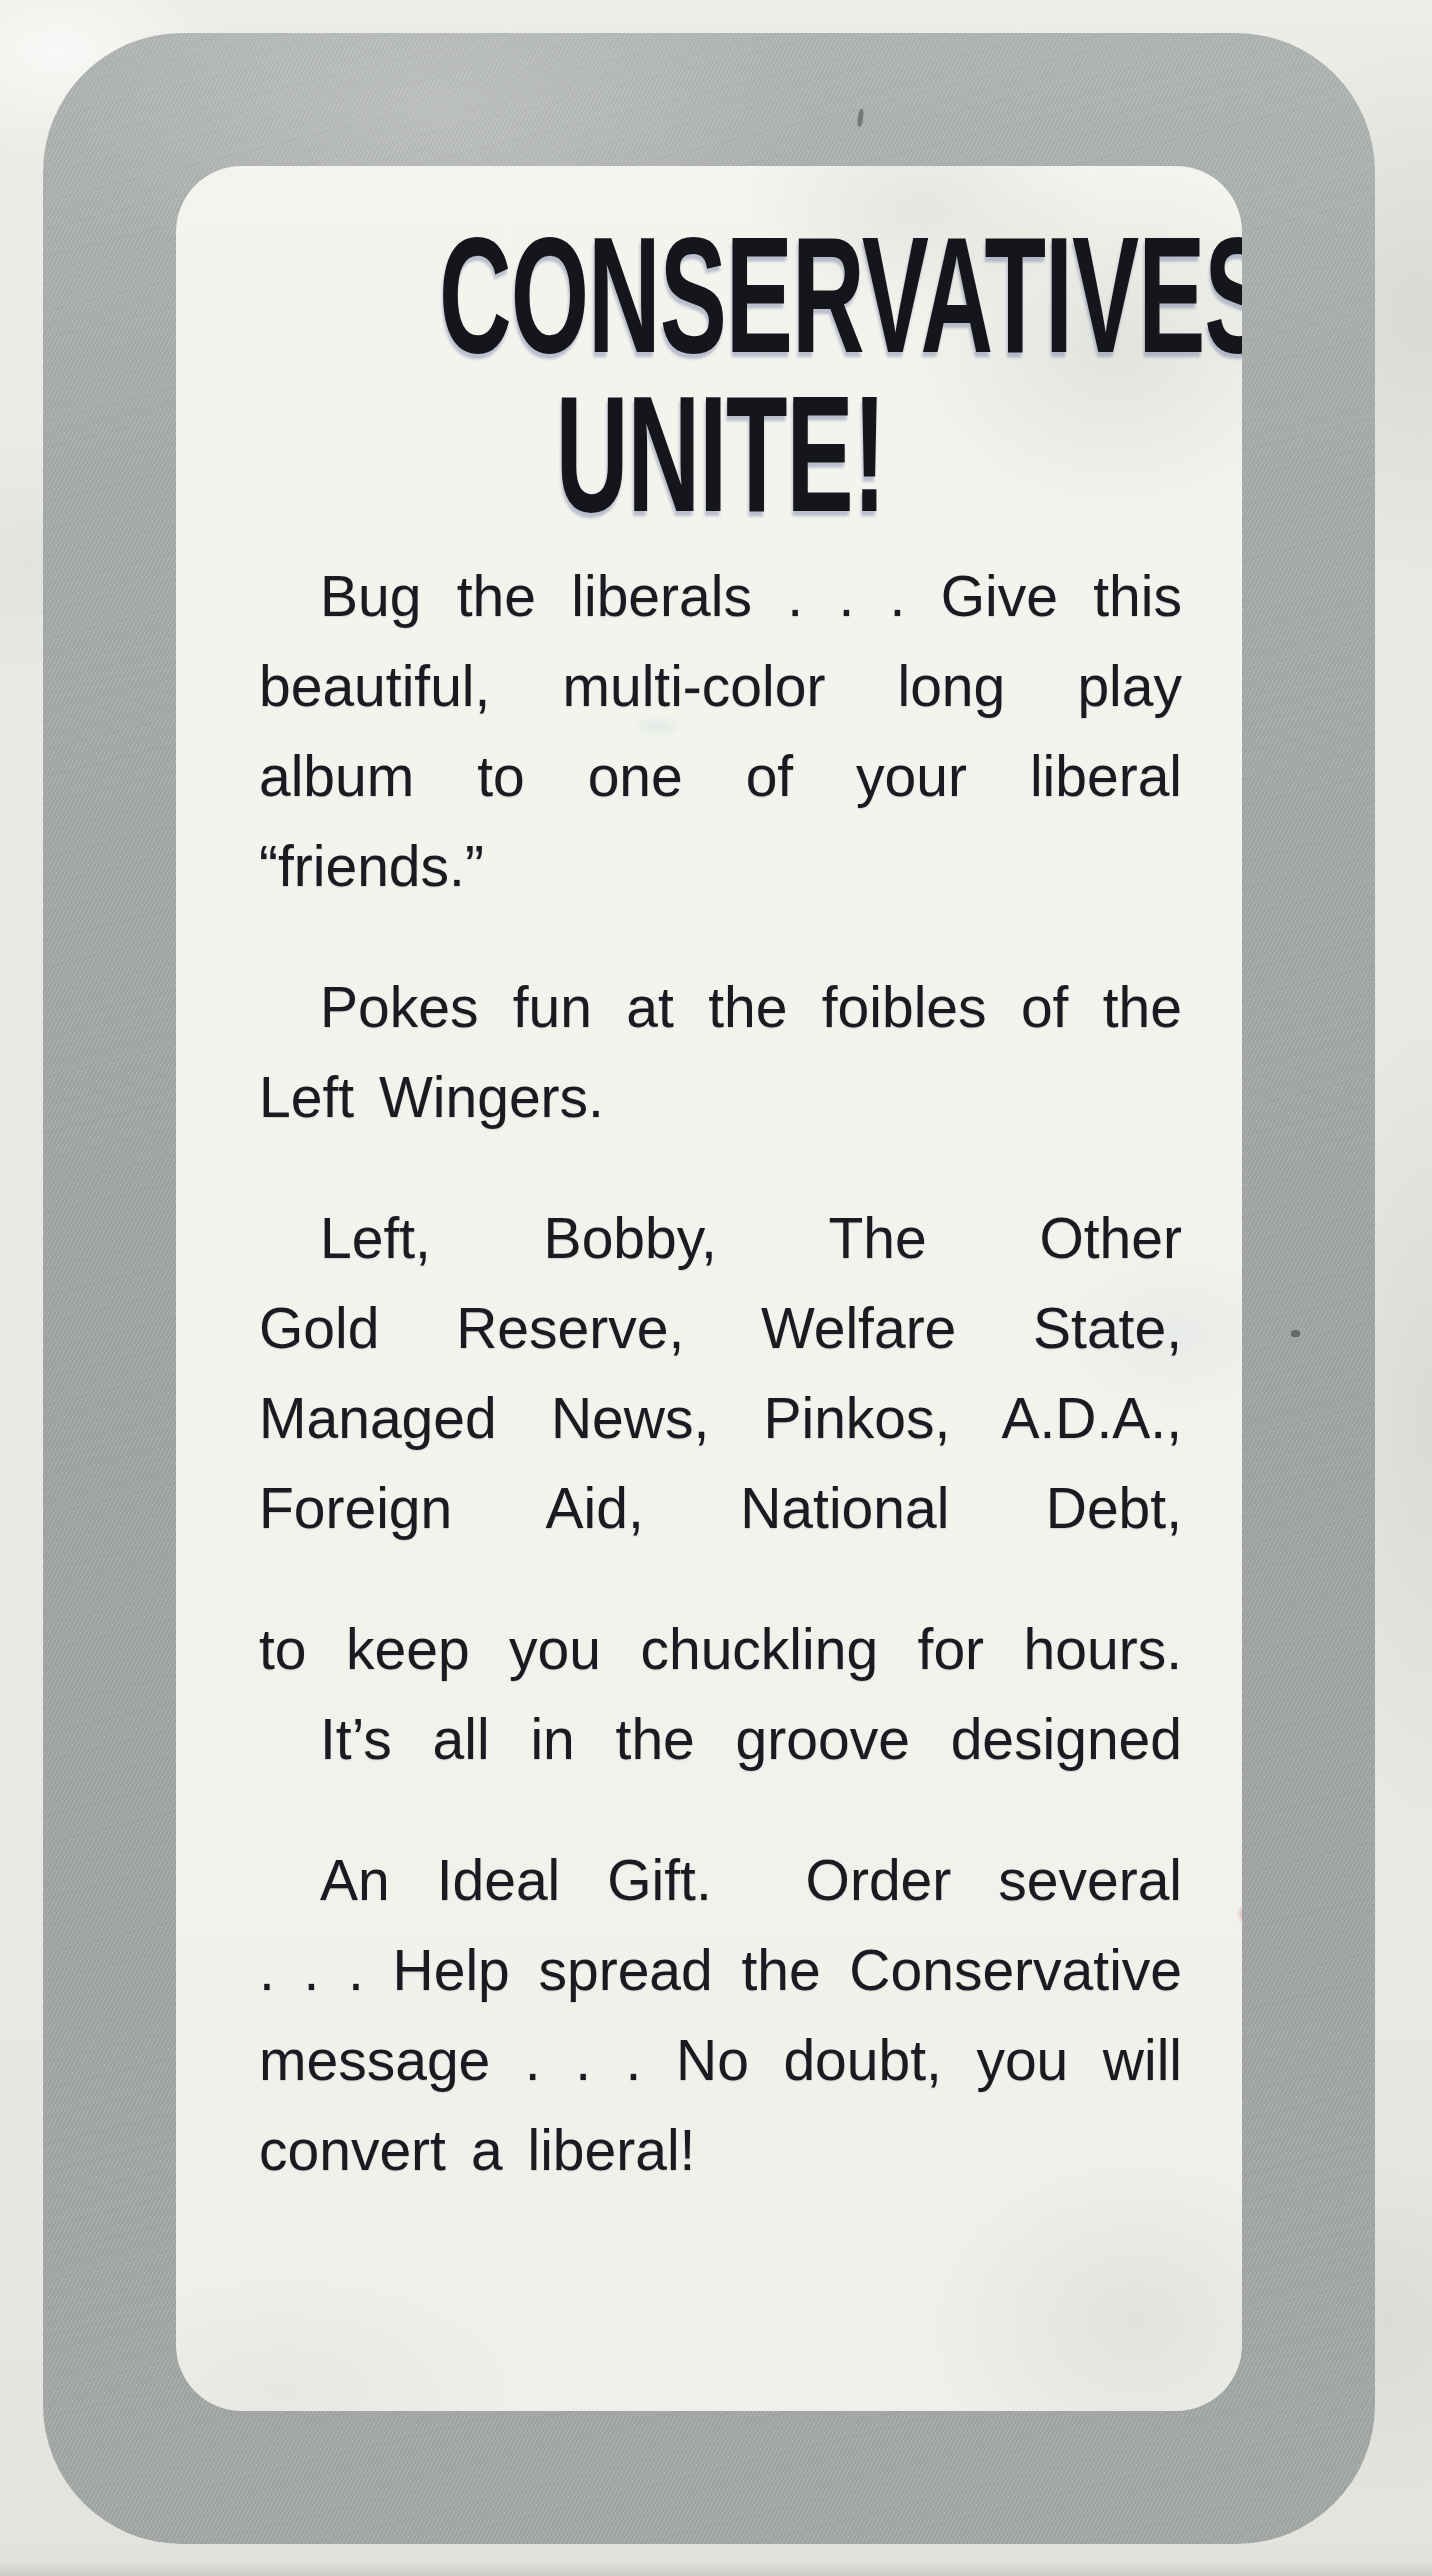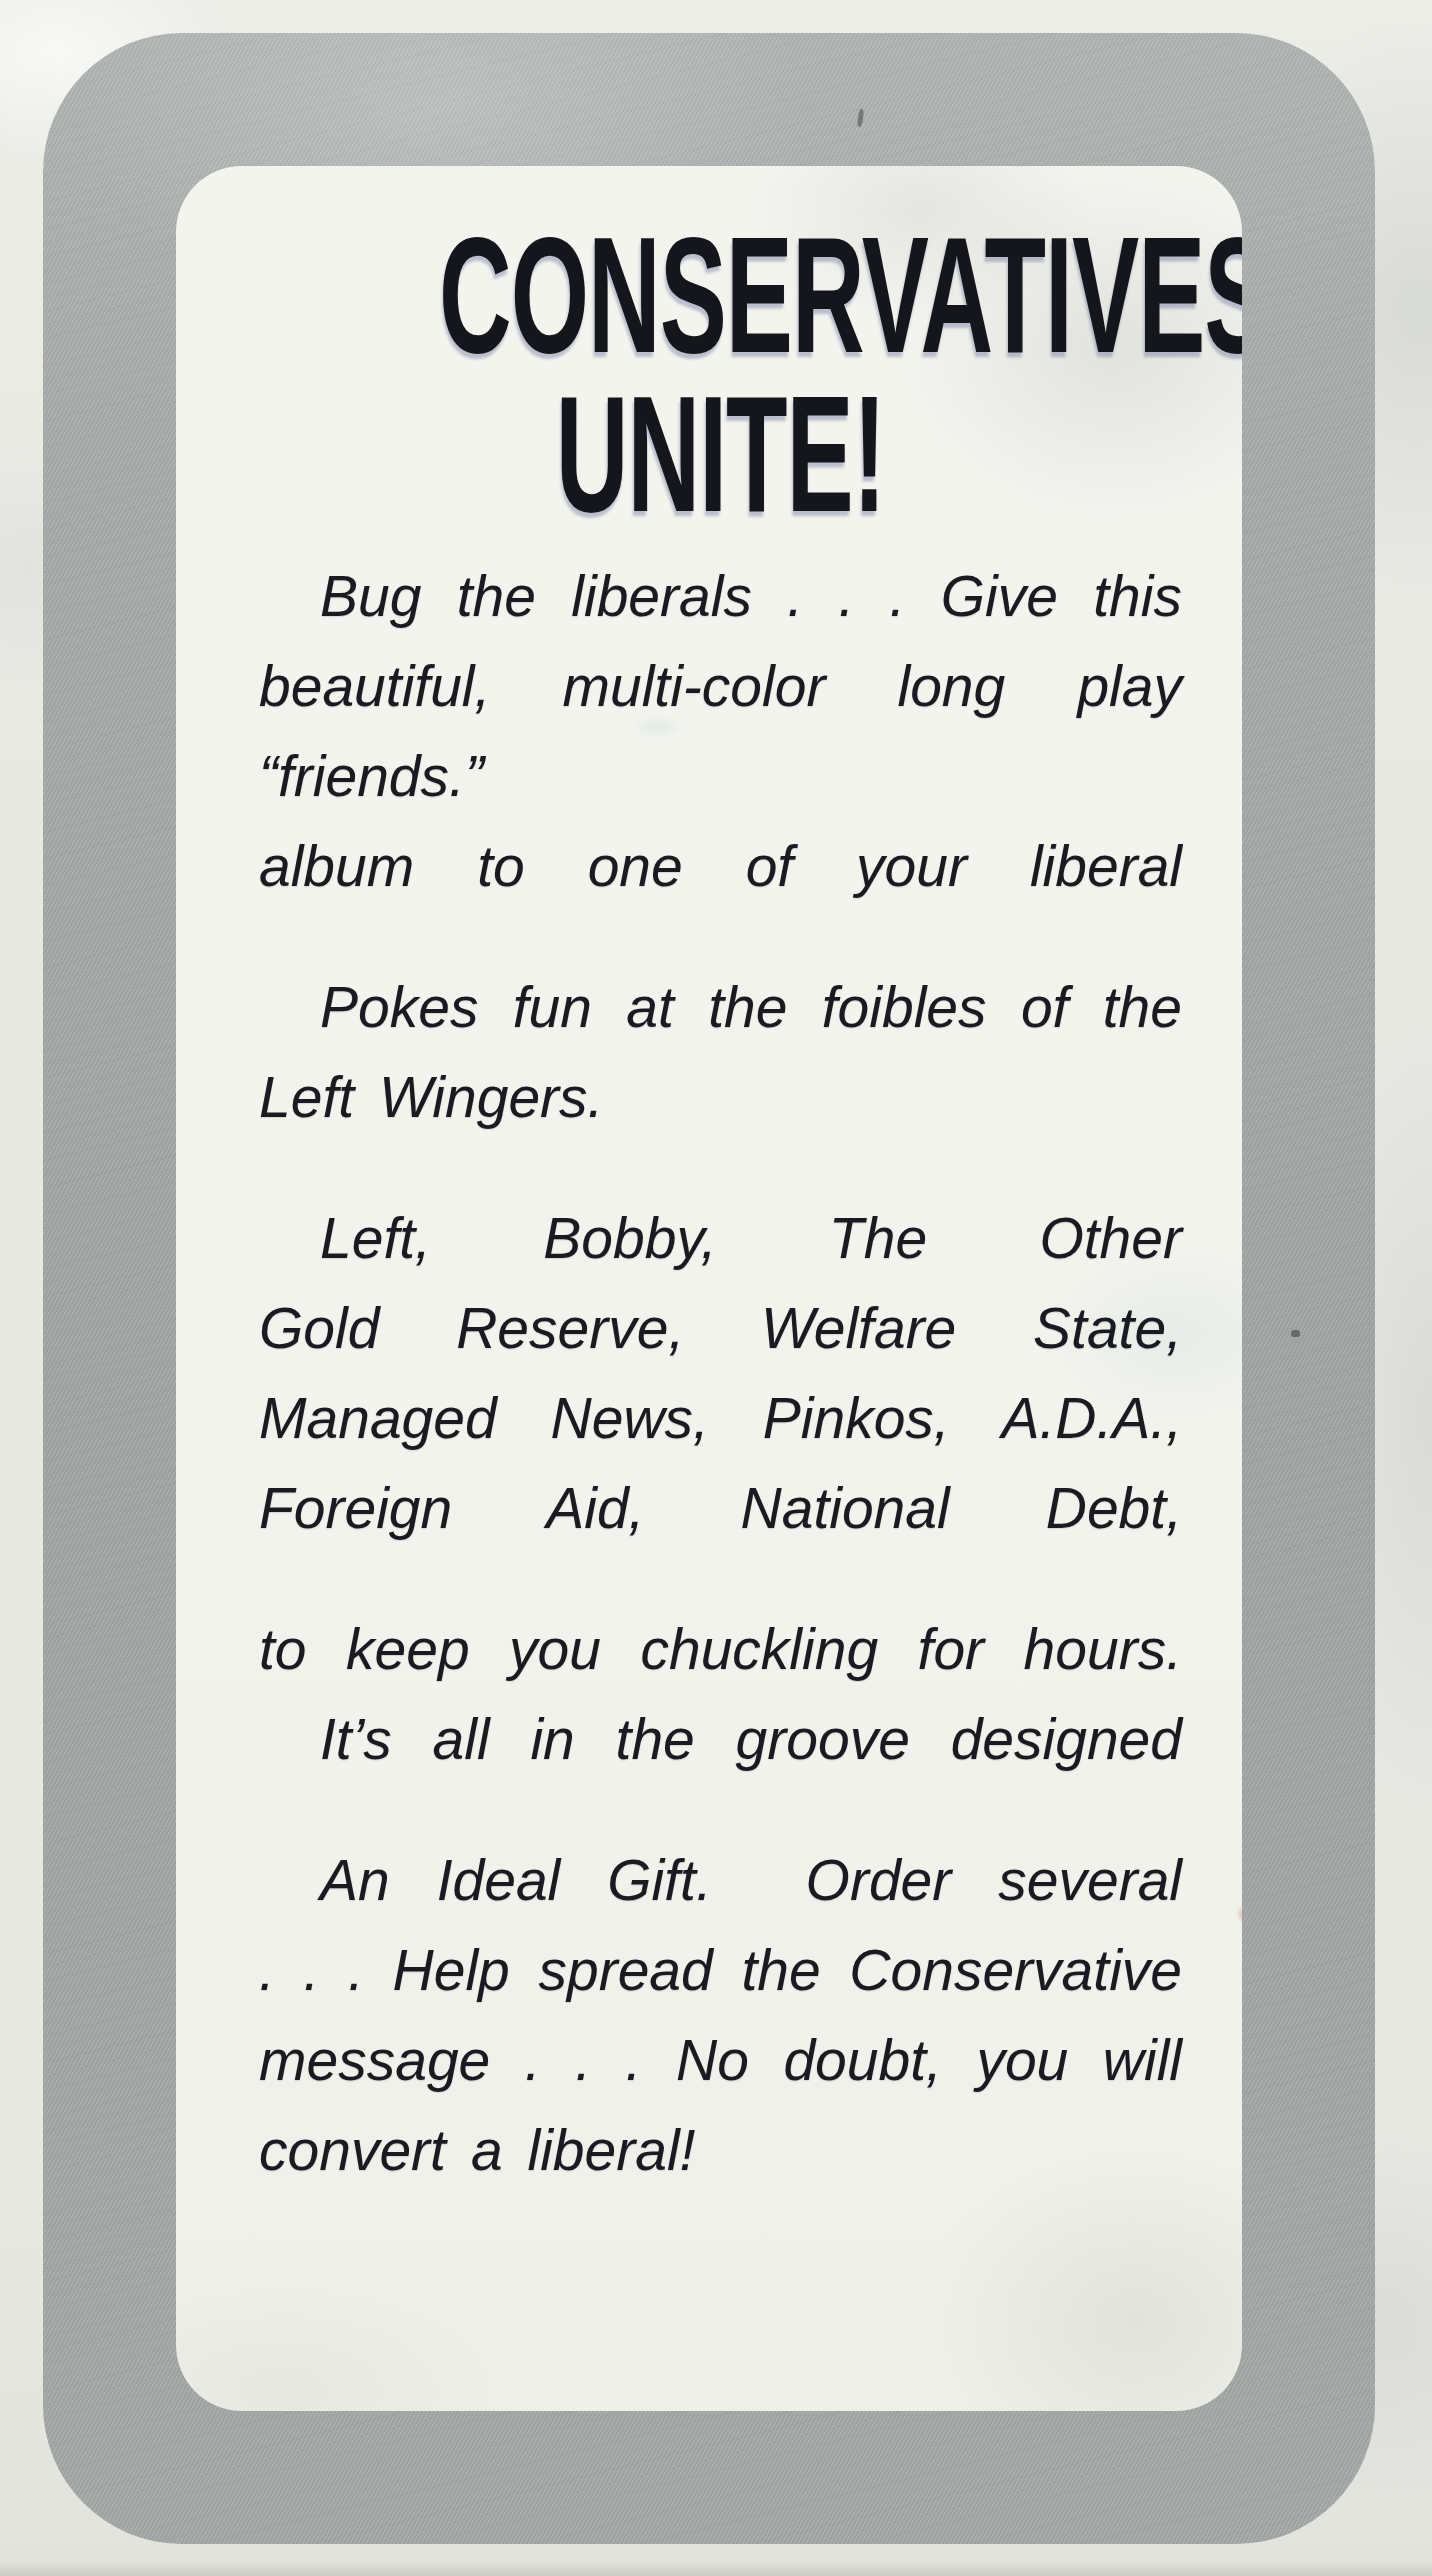--- a/index.html
+++ b/index.html
@@ -85,21 +85,20 @@
     color:var(--ink);
     margin:0 0 51px 0;
     font-weight:400;
     text-shadow:0 1.2px 1.2px rgba(45,50,85,.16);
   }
   .para:last-child{margin-bottom:0;}
   .pline{
     text-align:justify;
     text-align-last:justify;
     word-spacing:0.06em;
-    font-style:italic;
   }
   .pline.lastline{
     text-align-last:left;
     word-spacing:0.16em;
   }
   .pline.indent{
     text-indent:61px;
   }
   
   .stain{position:absolute;pointer-events:none;border-radius:50%;}
@@ -130,22 +129,22 @@
       <div class="content">
 
         <h1 class="headline">
           <div class="hline">CONSERVATIVES</div>
           <div class="hline">UNITE!</div>
         </h1>
 
         <div class="para">
           <div class="pline indent">Bug the liberals . . . Give this</div>
           <div class="pline">beautiful, multi-color long play</div>
+          <div class="pline">album to one of your liberal</div>
           <div class="pline lastline">“friends.”</div>
-          <div class="pline">album to one of your liberal</div>
         </div>
 
         <div class="para">
           <div class="pline indent">Pokes fun at the foibles of the</div>
           <div class="pline lastline">Left Wingers.</div>
         </div>
 
         <div class="para">
           <div class="pline indent">Left, Bobby, The Other</div>
           <div class="pline">Gold Reserve, Welfare State,</div>

